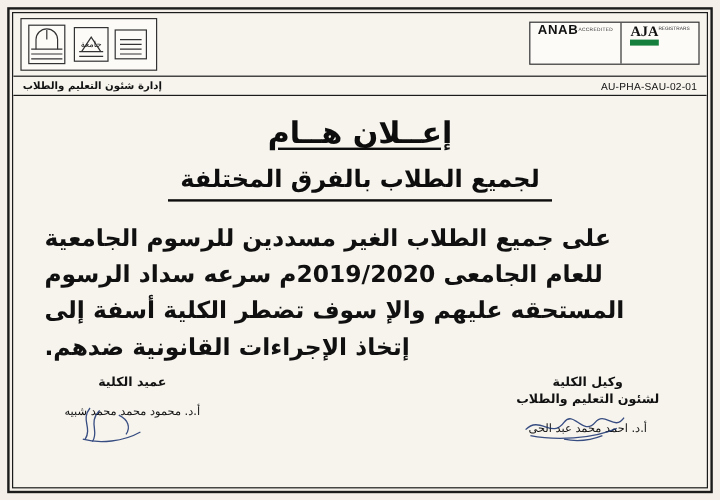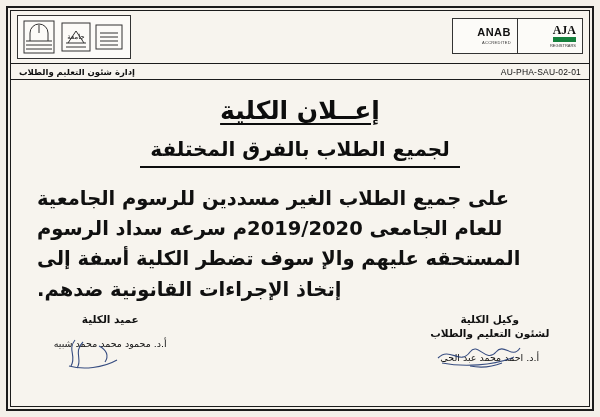--- a/index.html
+++ b/index.html
@@ -55,22 +55,22 @@
     display: flex;
     align-items: stretch;
     border: 1px solid #333;
     background: #fcfbf8;
     height: 34px;
     margin-top: 3px;
     direction: ltr;
   }
   .accred-cell {
     display: flex;
-    flex-direction: column;
-    align-items: flex-end;
+    flex-direction: row;
+    align-items: flex-start;
     justify-content: center;
     padding: 1px 6px;
     min-width: 52px;
   }
   .accred-cell + .accred-cell {
     border-left: 1px solid #333;
   }
   .anab-word {
     font-family: "Liberation Sans", sans-serif;
     font-weight: bold;
@@ -272,21 +272,21 @@
         </div>
       </div>
     </div>
 
     <div class="code-row">
       <span class="doc-code">AU-PHA-SAU-02-01</span>
       <span class="dept-label">إدارة شئون التعليم والطلاب</span>
     </div>
 
     <div class="body-area">
-      <div class="title-main">إعــلان الكلية</div>
+      <div class="title-main">إعــلان هــام</div>
       <div>
         <span class="title-sub">لجميع الطلاب بالفرق المختلفة</span>
       </div>
       <p class="para">على جميع الطلاب الغير مسددين للرسوم الجامعية للعام الجامعى 2019/2020م سرعه سداد الرسوم المستحقه عليهم والإ سوف تضطر الكلية أسفة إلى إتخاذ الإجراءات القانونية ضدهم.</p>
     </div>
 
     <div class="sig-row">
 
 
       <div class="sig-col">

